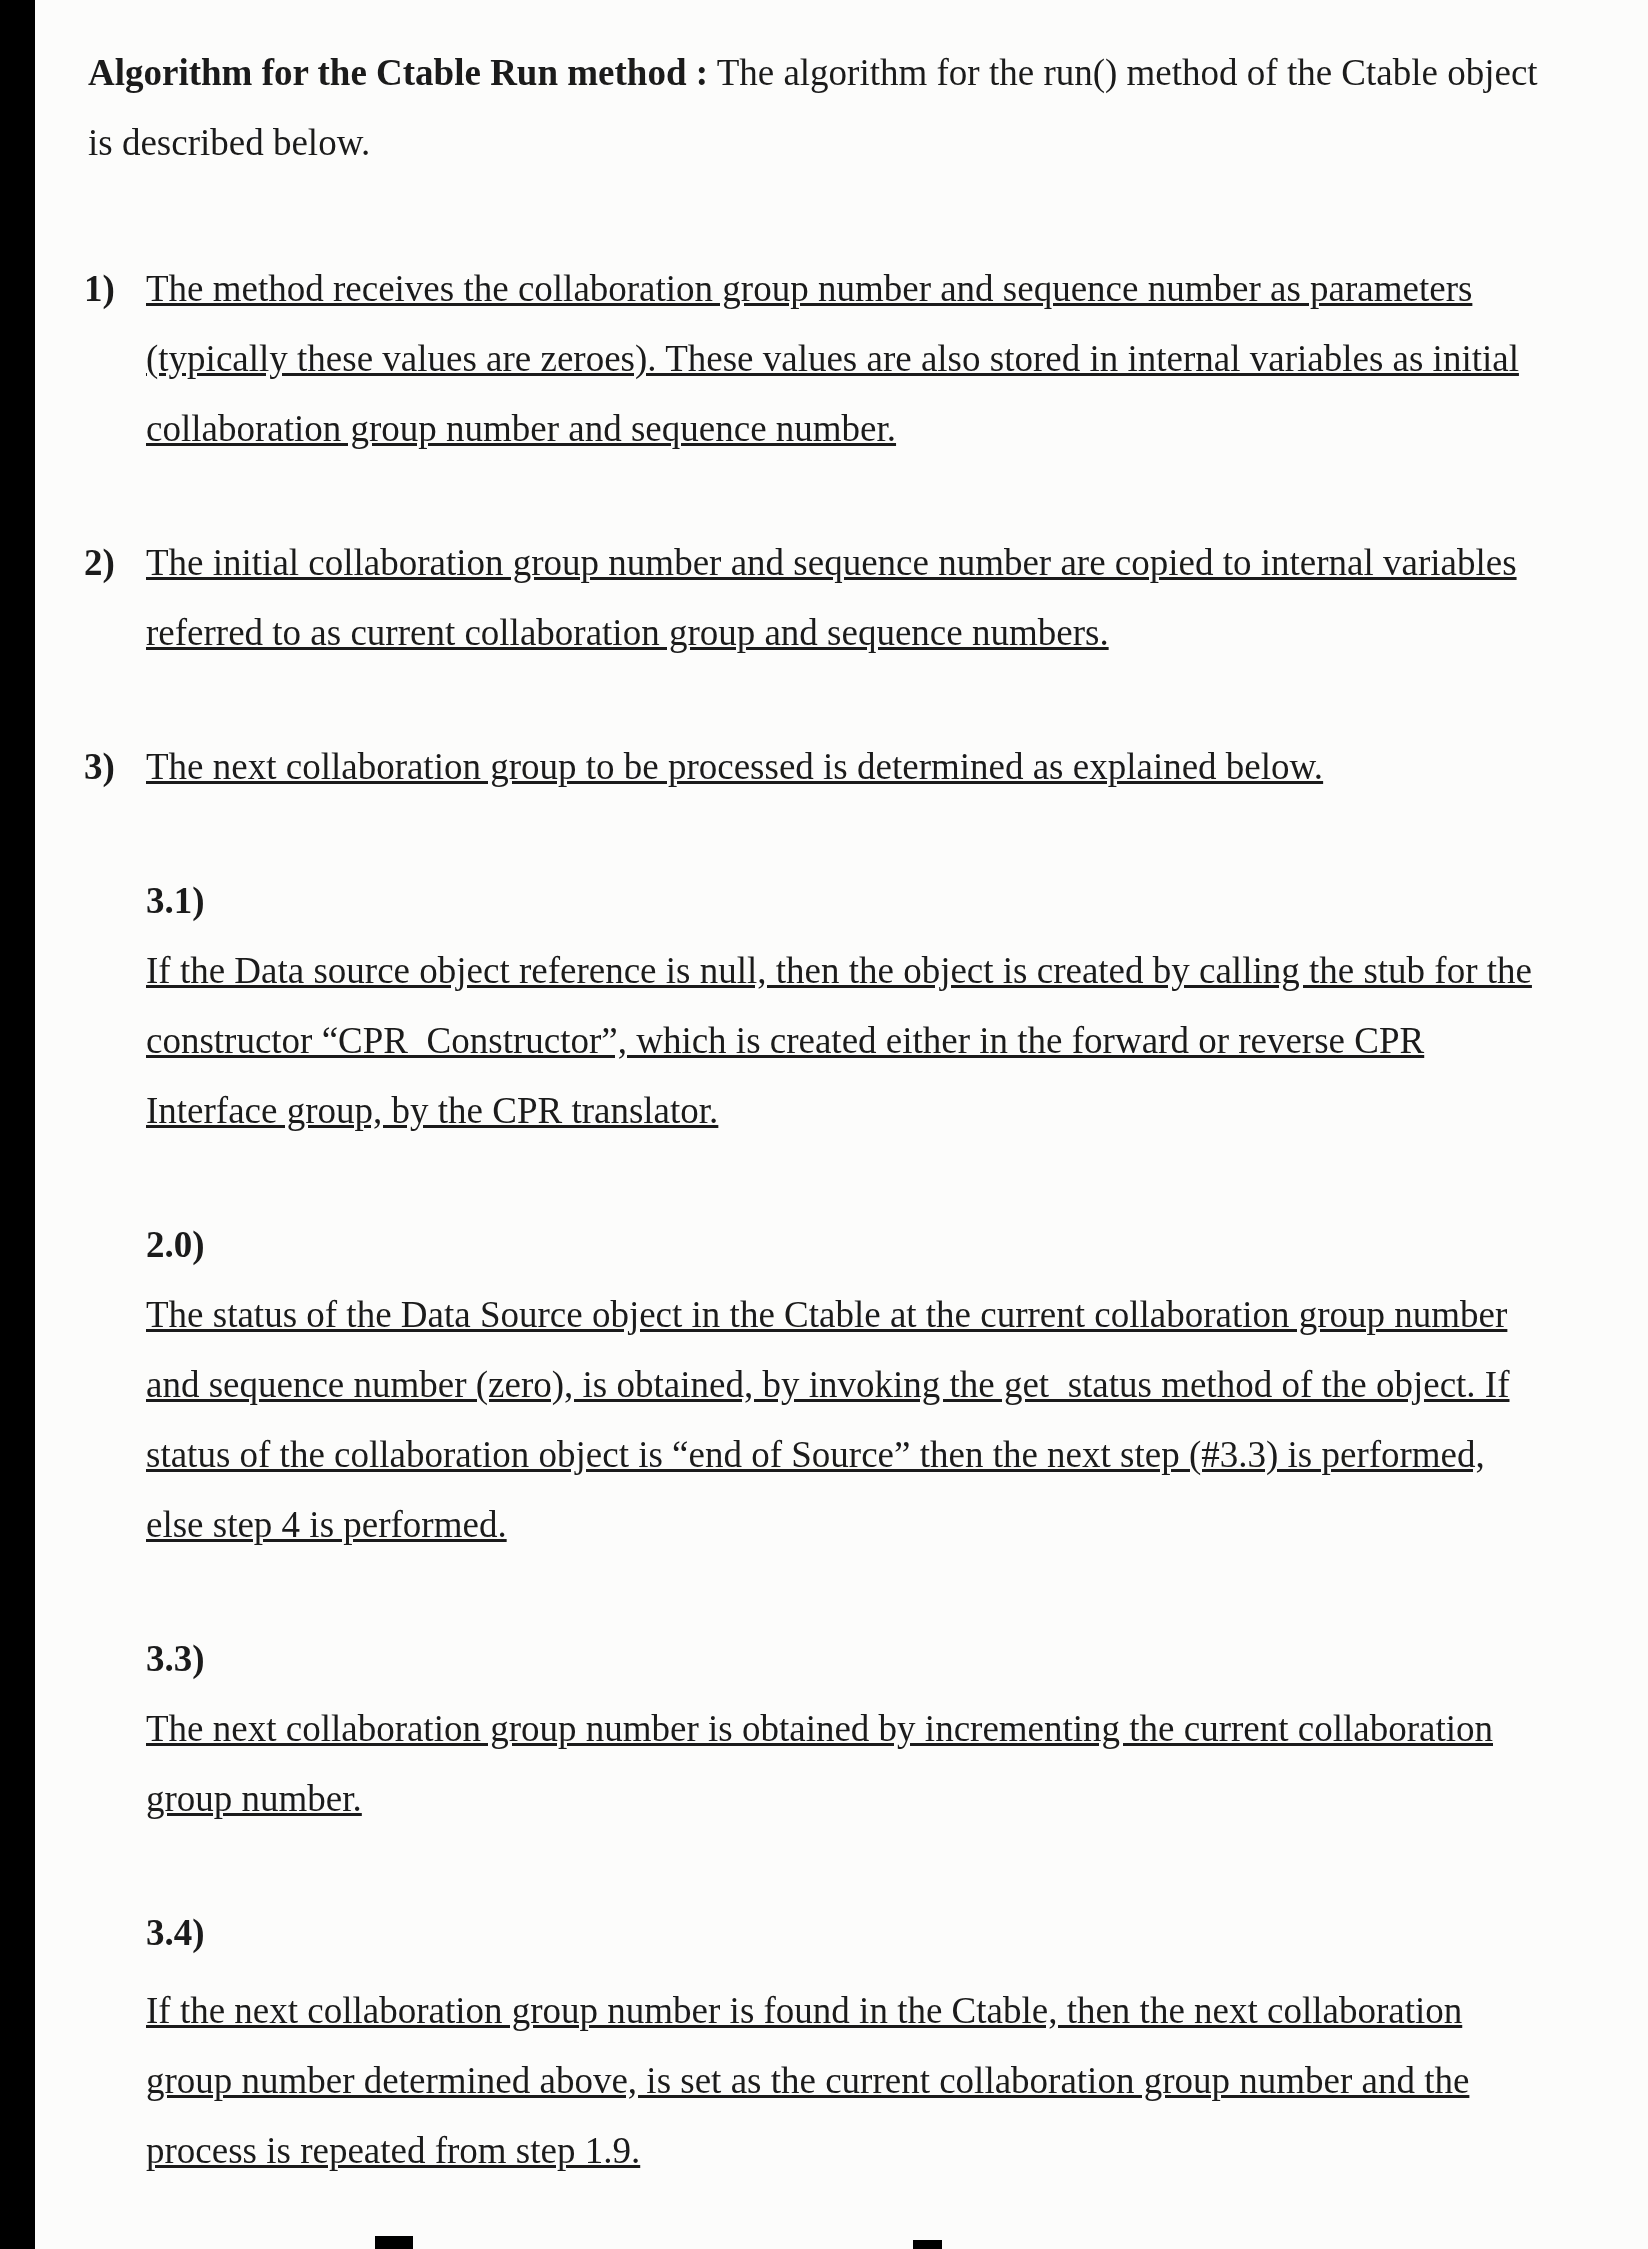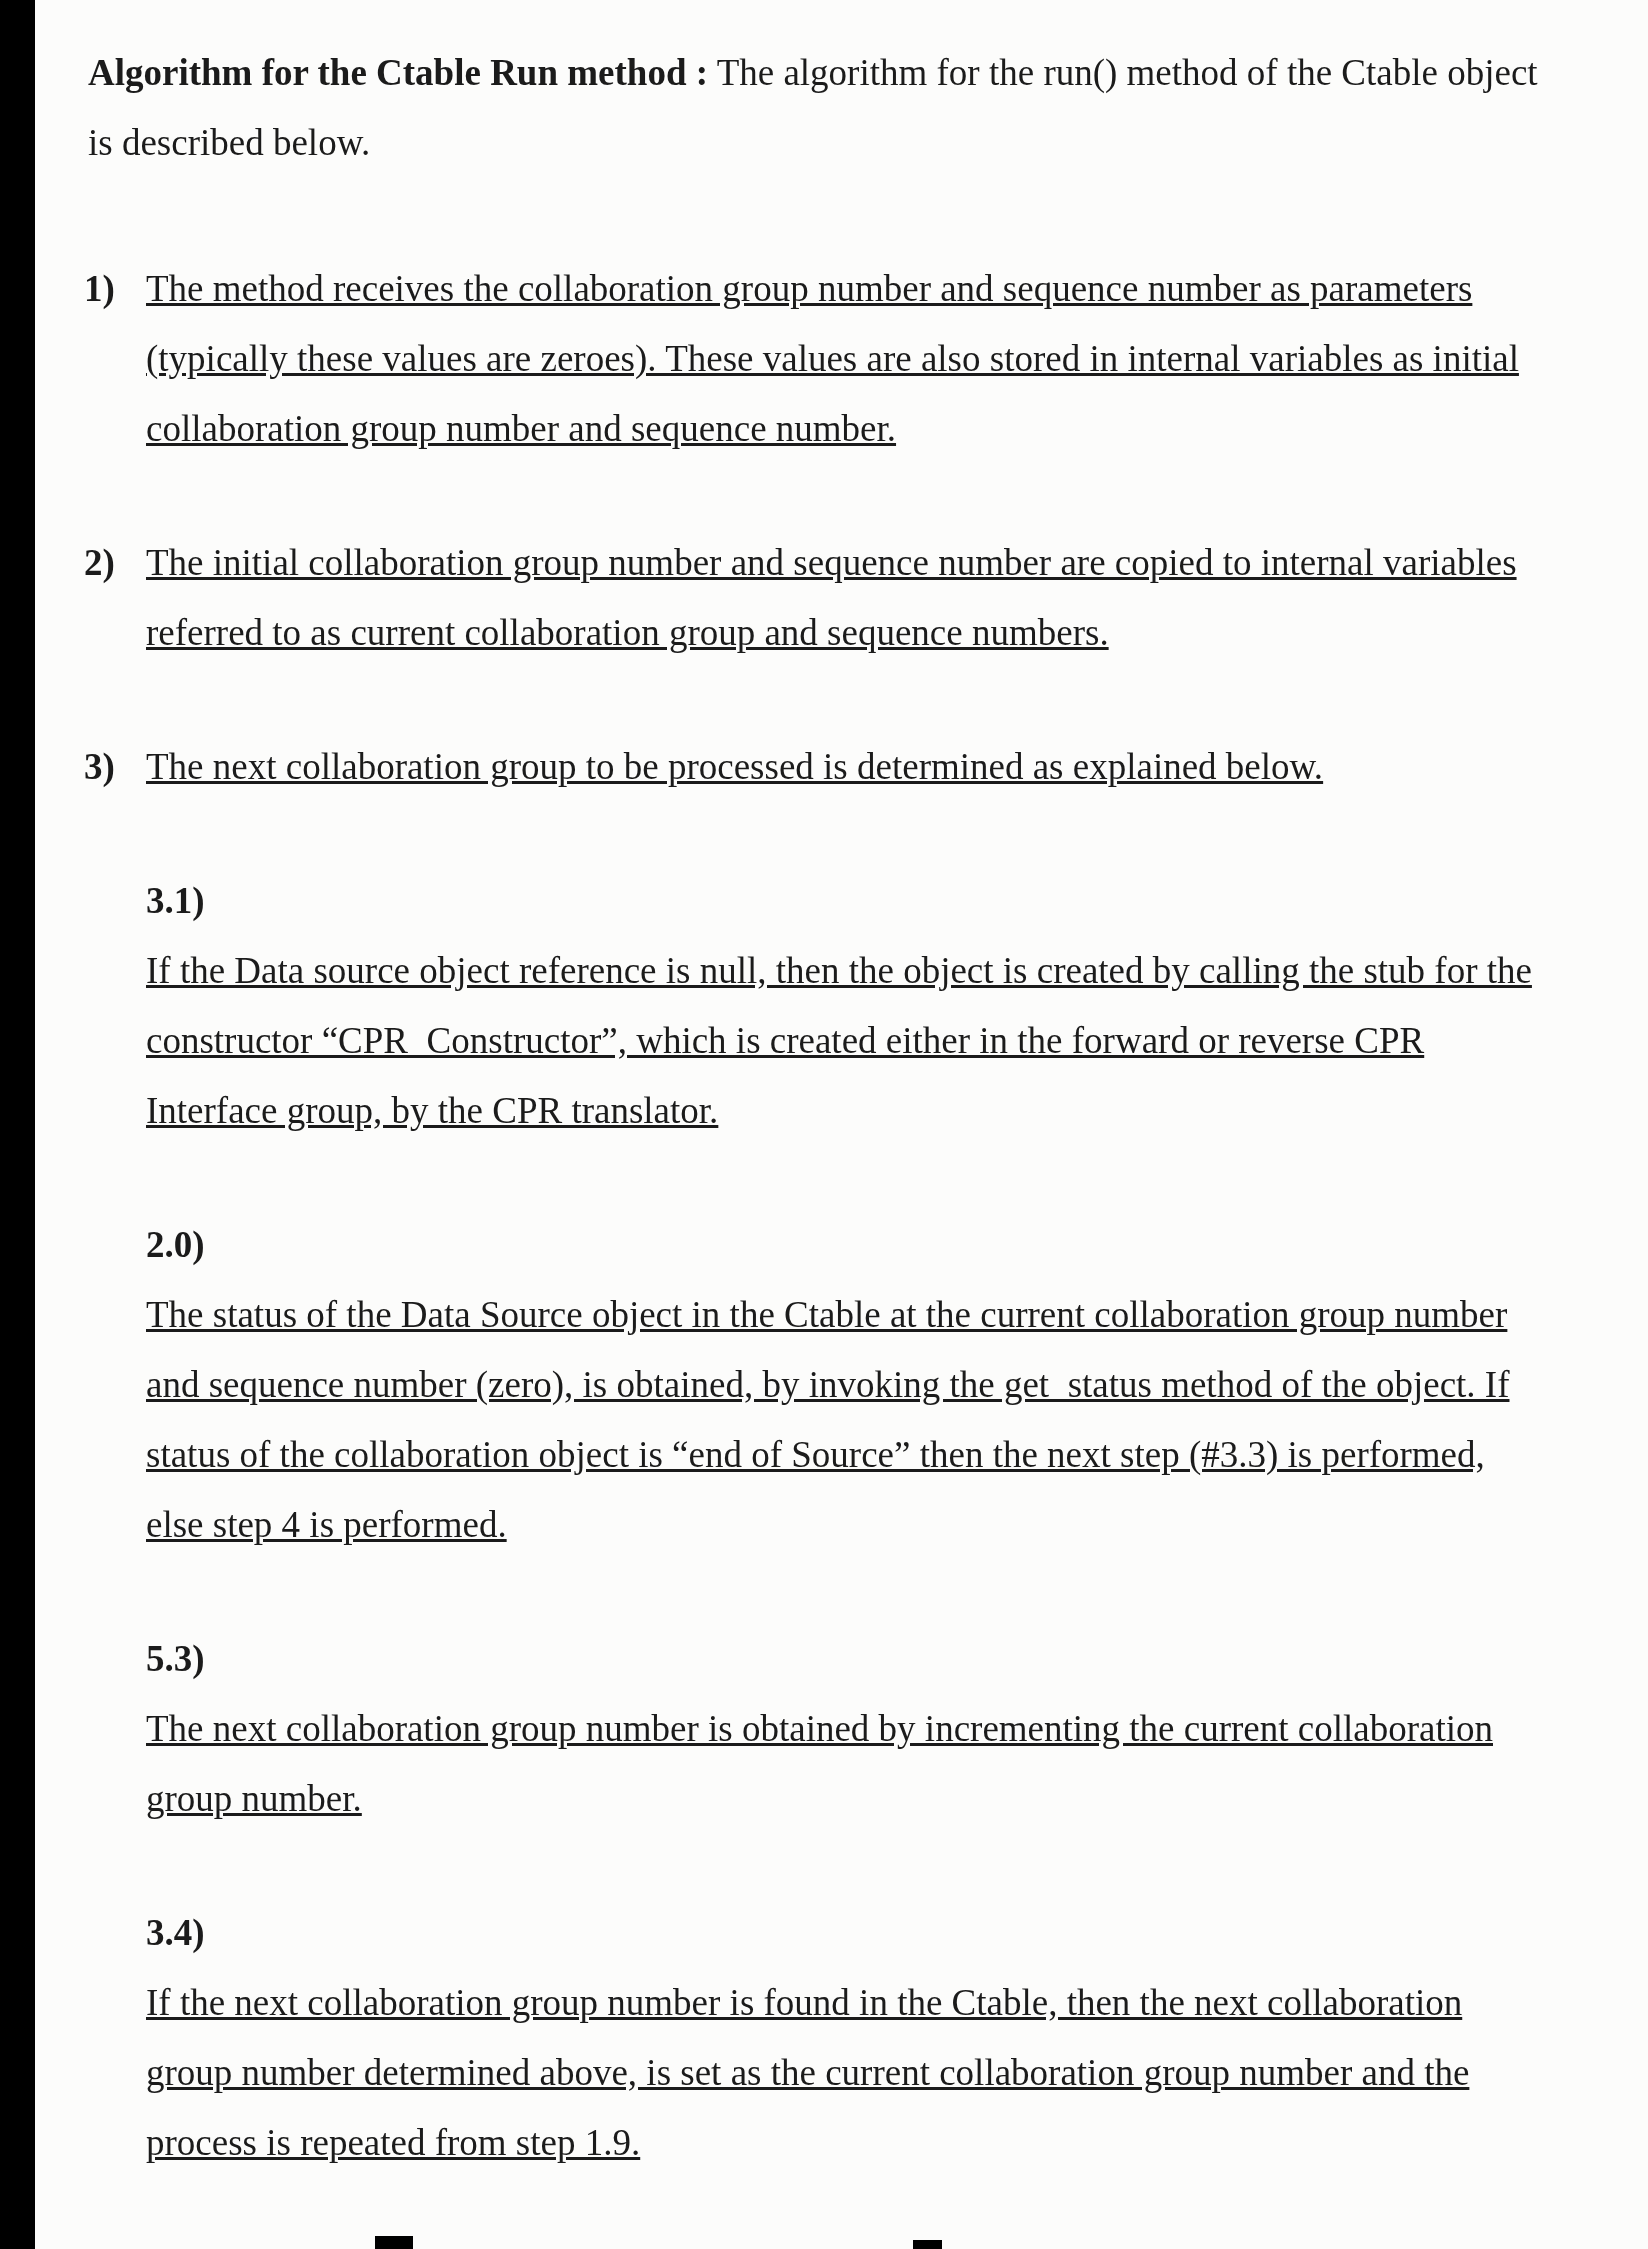--- a/index.html
+++ b/index.html
@@ -64,21 +64,21 @@
   }
   .item .num {
     flex: 0 0 auto;
     font-weight: bold;
     white-space: nowrap;
   }
   .item.l1 .num { width: 62px; }
   .item.l2 { margin-left: 62px; flex-direction: column; }
   .item.l2 .num { width: 70px; }
   .item .txt { flex: 1 1 auto; text-decoration: underline; }
-  .item:last-child { margin-bottom: 0; }
+  .item:last-child { margin-bottom: 0; gap: 8px; }
 </style>
 </head>
 <body>
 
 <div class="page">
   <div class="scan-bar"></div>
   <div class="scan-mark mark1"></div>
   <div class="scan-mark mark2"></div>
 
   <div class="content">
@@ -105,21 +105,21 @@
       <span class="num">3.1)</span>
       <span class="txt">If the Data source object reference is null, then the object is created by calling the stub for the constructor “CPR_Constructor”, which is created either in the forward or reverse CPR Interface group, by the CPR translator.</span>
     </div>
 
     <div class="item l2">
       <span class="num">2.0)</span>
       <span class="txt">The status of the Data Source object in the Ctable at the current collaboration group number and sequence number (zero), is obtained, by invoking the get_status method of the object. If status of the collaboration object is “end of Source” then the next step (#3.3) is performed, else step 4 is performed.</span>
     </div>
 
     <div class="item l2">
-      <span class="num">5.3)</span>
+      <span class="num">3.3)</span>
       <span class="txt">The next collaboration group number is obtained by incrementing the current collaboration group number.</span>
     </div>
 
     <div class="item l2">
       <span class="num">3.4)</span>
       <span class="txt">If the next collaboration group number is found in the Ctable, then the next collaboration group number determined above, is set as the current collaboration group number and the process is repeated from step 1.9.</span>
     </div>
 
   </div>
 </div>

